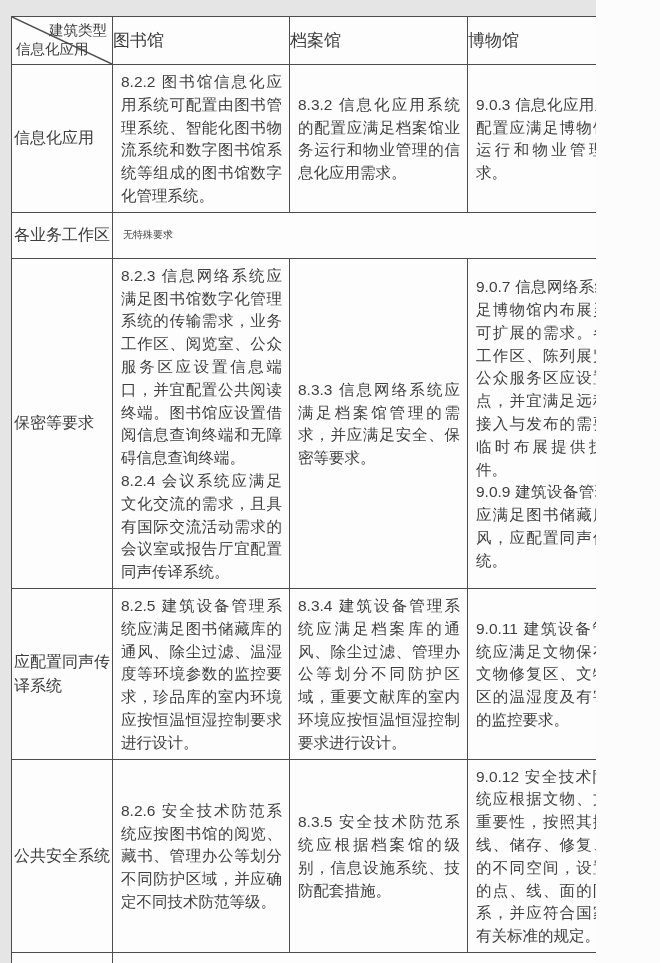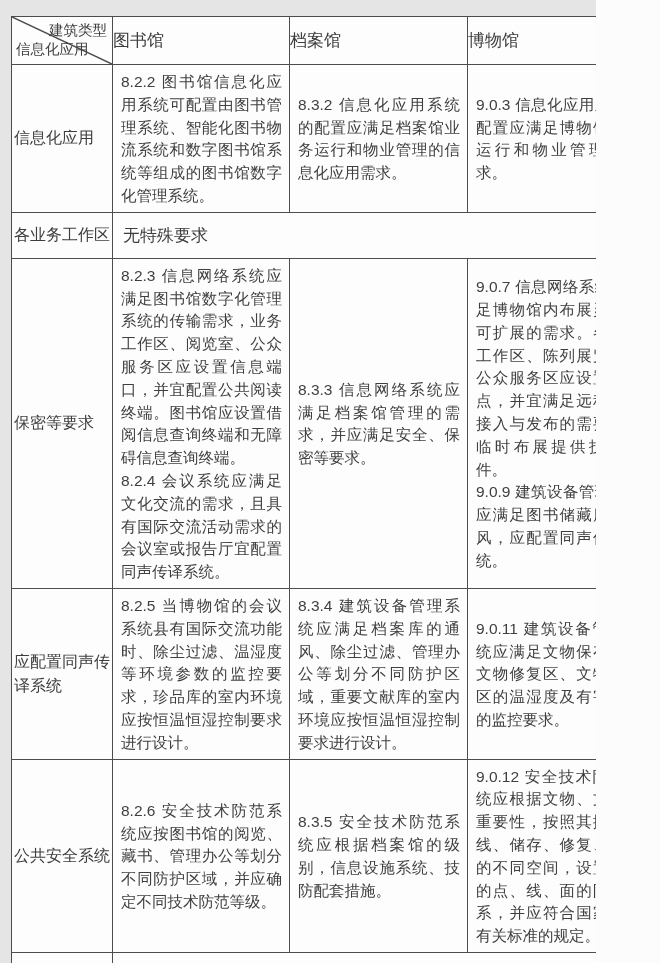--- a/index.html
+++ b/index.html
@@ -70,21 +70,21 @@
   td.body-cell p {
     font-size: 15.5px;
     line-height: 22.8px;
     text-align: justify;
     text-justify: inter-character;
     color: #3f3f3f;
   }
   
   td.merged-cell {
     padding: 4px 10px;
-    font-size: 17px;
+    font-size: 10px;
     color: #3f3f3f;
     vertical-align: middle;
   }
   
   tr.r1 { height: 136px; }
   tr.r2 { height: 46px; }
   tr.r3 { height: 320px; }
   tr.r4 { height: 160px; }
   tr.r5 { height: 182px; }
   tr.r6 { height: 47px; }
@@ -144,21 +144,21 @@
       </td>
       <td class="body-cell">
         <p>9.0.7 信息网络系统应满足博物馆内布展灵活、可扩展的需求。各业务工作区、陈列展览区、公众服务区应设置信息点，并宜满足远程信息接入与发布的需要，为临时布展提供技术条件。</p>
         <p>9.0.9 建筑设备管理系统应满足图书储藏库的通风，应配置同声传译系统。</p>
       </td>
     </tr>
 
     <tr class="r4">
       <td class="row-label">应配置同声传译系统</td>
       <td class="body-cell">
-        <p>8.2.5 当博物馆的会议系统县有国际交流功能时、除尘过滤、温湿度等环境参数的监控要求，珍品库的室内环境应按恒温恒湿控制要求进行设计。</p>
+        <p>8.2.5 建筑设备管理系统应满足图书储藏库的通风、除尘过滤、温湿度等环境参数的监控要求，珍品库的室内环境应按恒温恒湿控制要求进行设计。</p>
       </td>
       <td class="body-cell">
         <p>8.3.4 建筑设备管理系统应满足档案库的通风、除尘过滤、管理办公等划分不同防护区域，重要文献库的室内环境应按恒温恒湿控制要求进行设计。</p>
       </td>
       <td class="body-cell">
         <p>9.0.11 建筑设备管理系统应满足文物保存区、文物修复区、文物展示区的温湿度及有害气体的监控要求。</p>
       </td>
     </tr>
 
     <tr class="r5">

